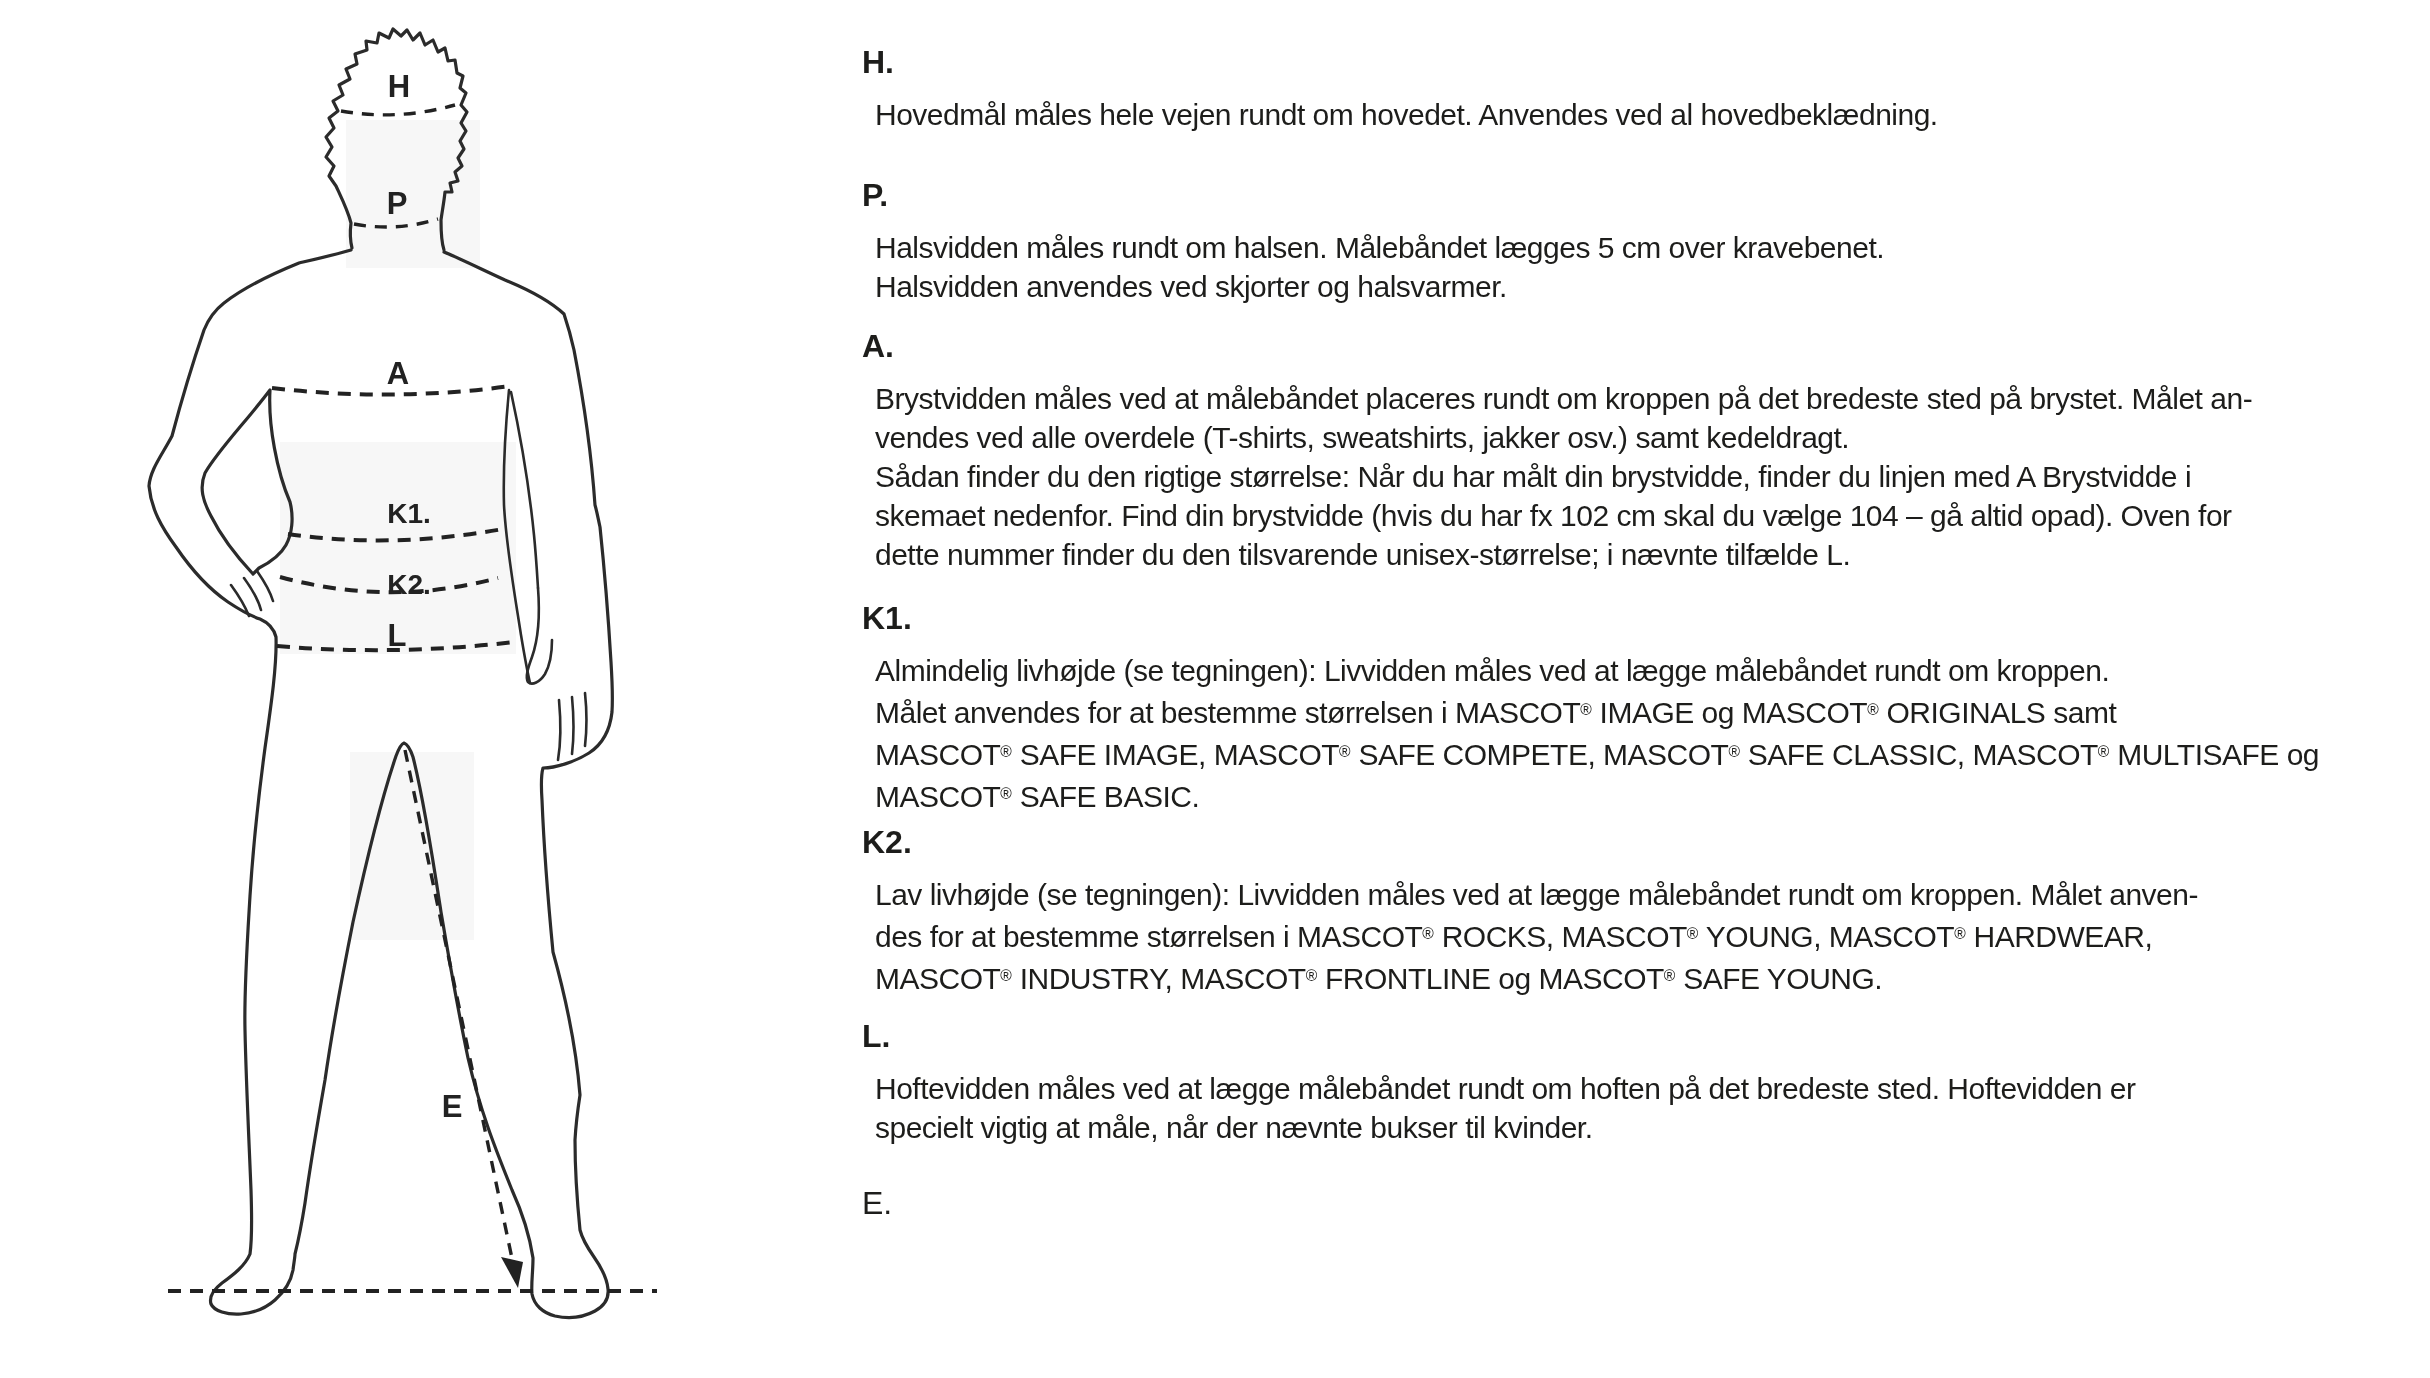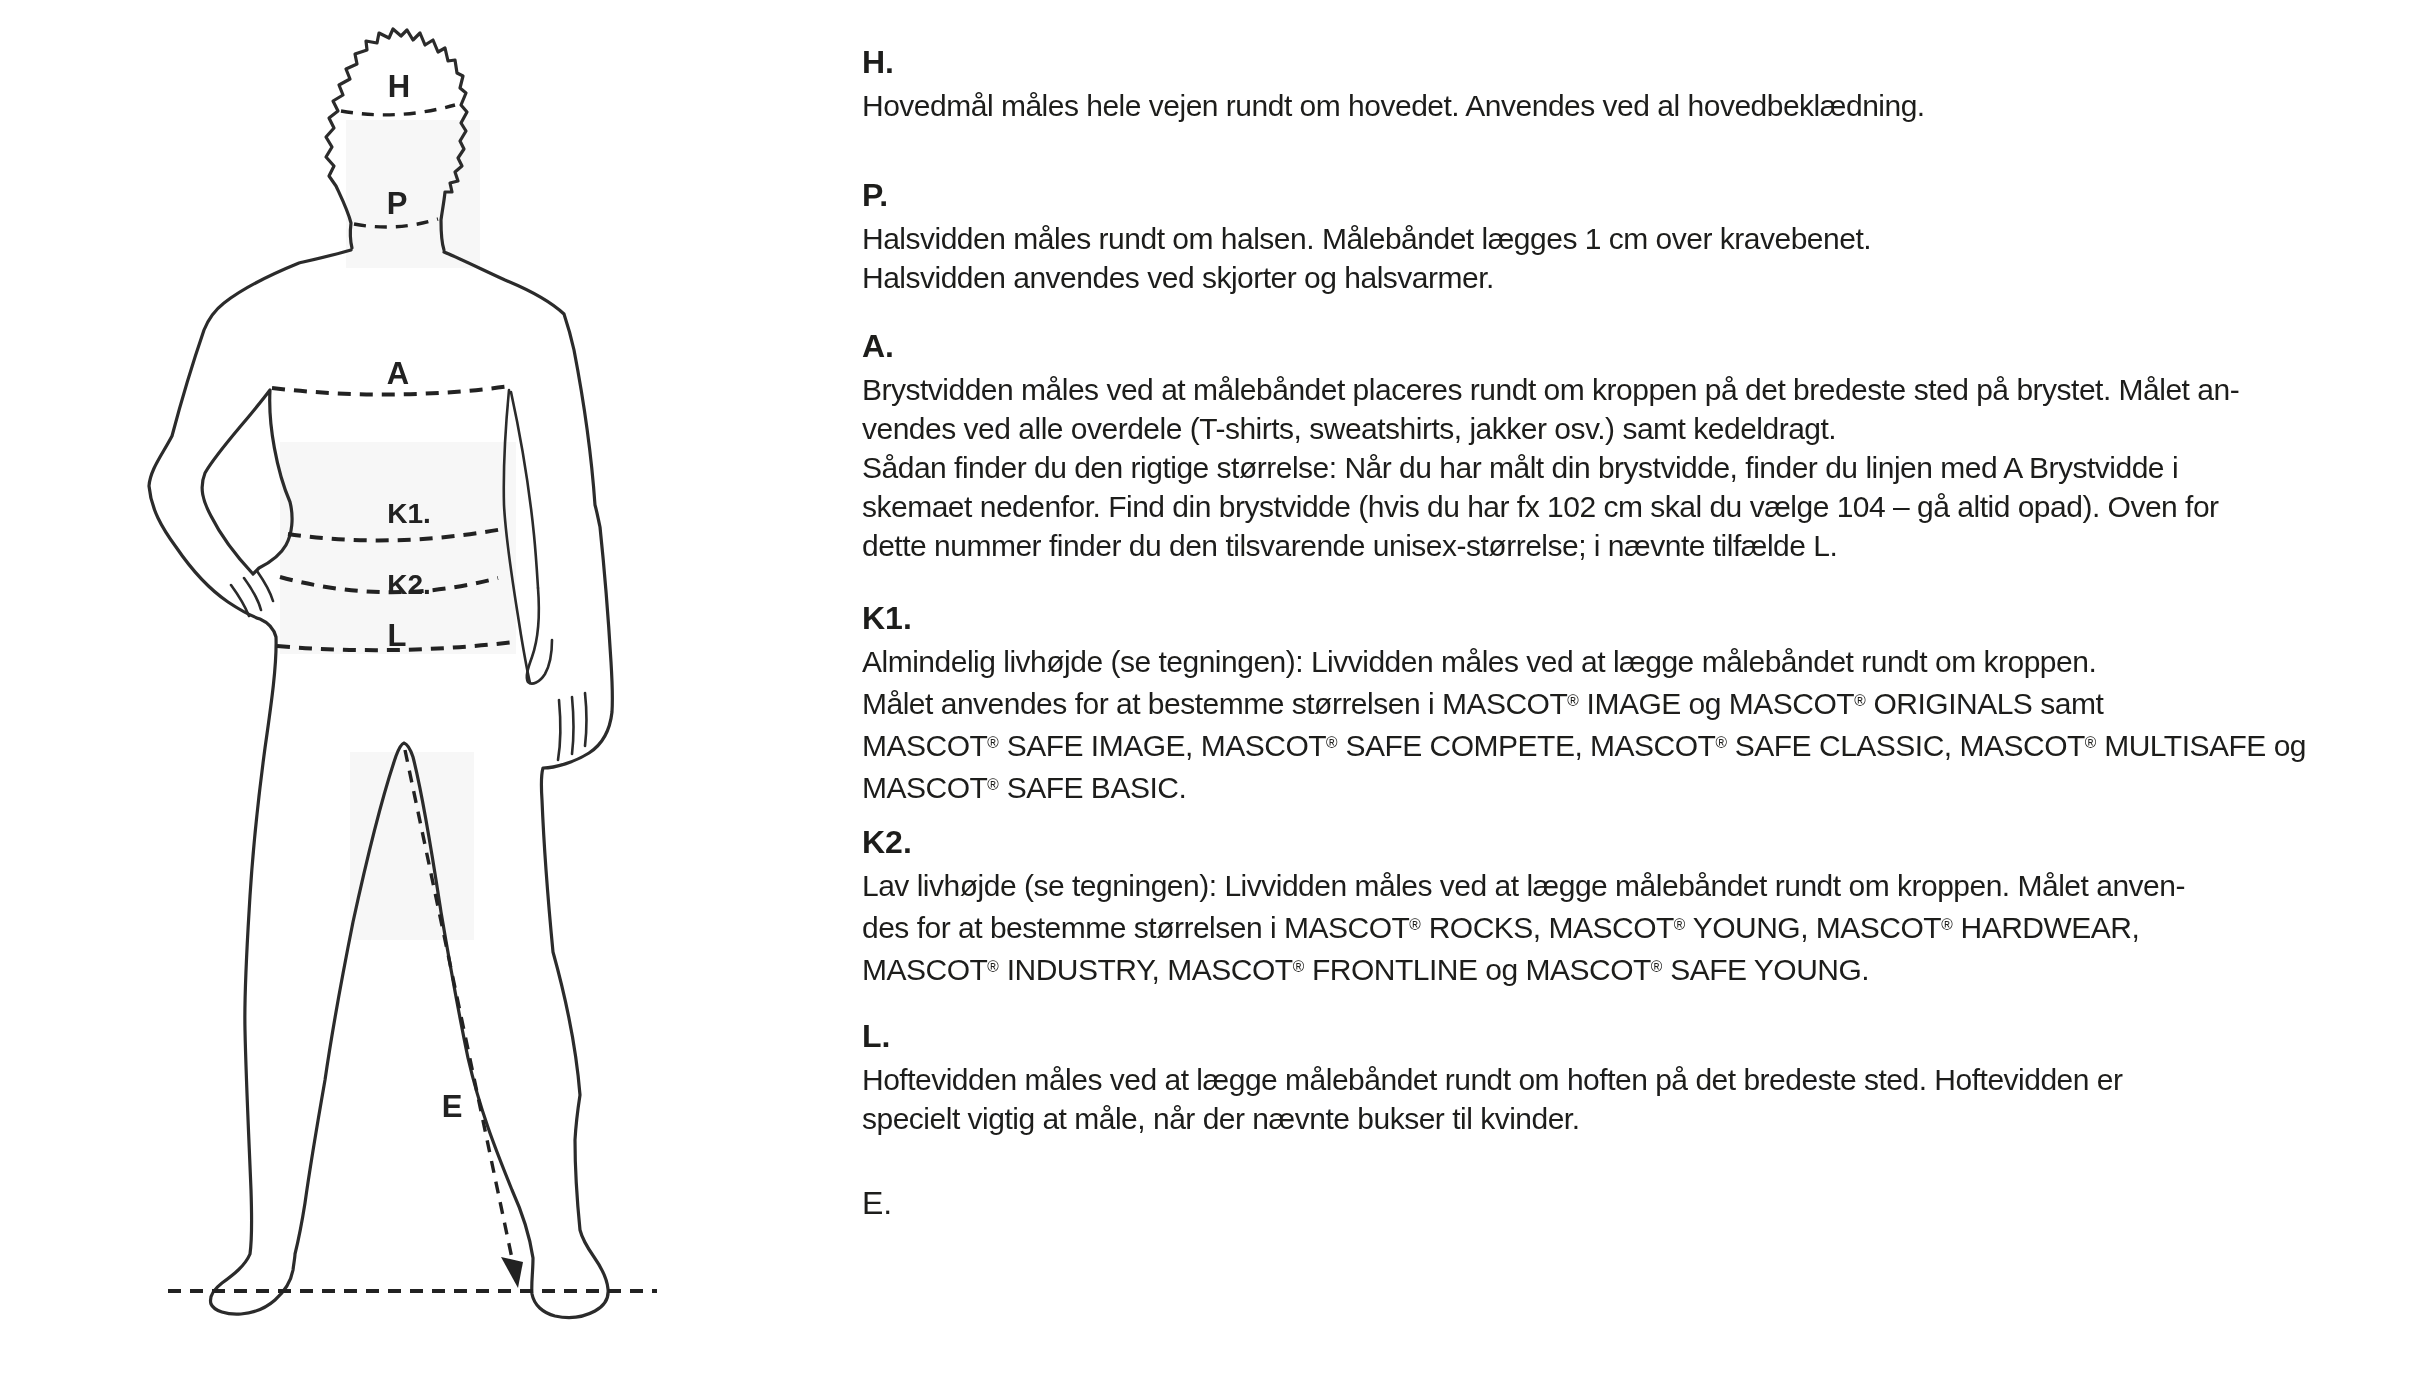--- a/index.html
+++ b/index.html
@@ -29,21 +29,21 @@
     position:absolute;left:862px;top:0;width:1520px;height:1378px;
   }
   .sec{position:absolute;left:0;width:100%;}
   .sec h3{
     margin:0 0 4px 0;
     font-size:32px;line-height:39px;font-weight:700;
     letter-spacing:0;
   }
   .sec h3.regular{font-weight:400;}
   .sec p{
-    margin:0;
+    margin:13px;
     font-size:30px;line-height:39px;font-weight:400;
     letter-spacing:-0.5px;
     white-space:pre-line;
   }
   .reg{font-size:0.52em;vertical-align:0.52em;letter-spacing:0;}
   
   .sec-h {top:43px;}
   .sec-p {top:176px;}
   .sec-a {top:327px;}
   .sec-k1{top:599px;}
@@ -181,21 +181,21 @@
 
   <main class="text-col">
 
     <section class="sec sec-h">
       <h3>H.</h3>
       <p class="rich">Hovedmål måles hele vejen rundt om hovedet. Anvendes ved al hovedbeklædning.</p>
     </section>
 
     <section class="sec sec-p">
       <h3>P.</h3>
-      <p class="rich">Halsvidden måles rundt om halsen. Målebåndet lægges 1 cm over kravebenet.
+      <p class="rich">Halsvidden måles rundt om halsen. Målebåndet lægges 5 cm over kravebenet.
 Halsvidden anvendes ved skjorter og halsvarmer.</p>
     </section>
 
     <section class="sec sec-a">
       <h3>A.</h3>
       <p class="rich">Brystvidden måles ved at målebåndet placeres rundt om kroppen på det bredeste sted på brystet. Målet an-
 vendes ved alle overdele (T-shirts, sweatshirts, jakker osv.) samt kedeldragt.
 Sådan finder du den rigtige størrelse: Når du har målt din brystvidde, finder du linjen med A Brystvidde i
 skemaet nedenfor. Find din brystvidde (hvis du har fx 102 cm skal du vælge 104 – gå altid opad). Oven for
 dette nummer finder du den tilsvarende unisex-størrelse; i nævnte tilfælde L.</p>

